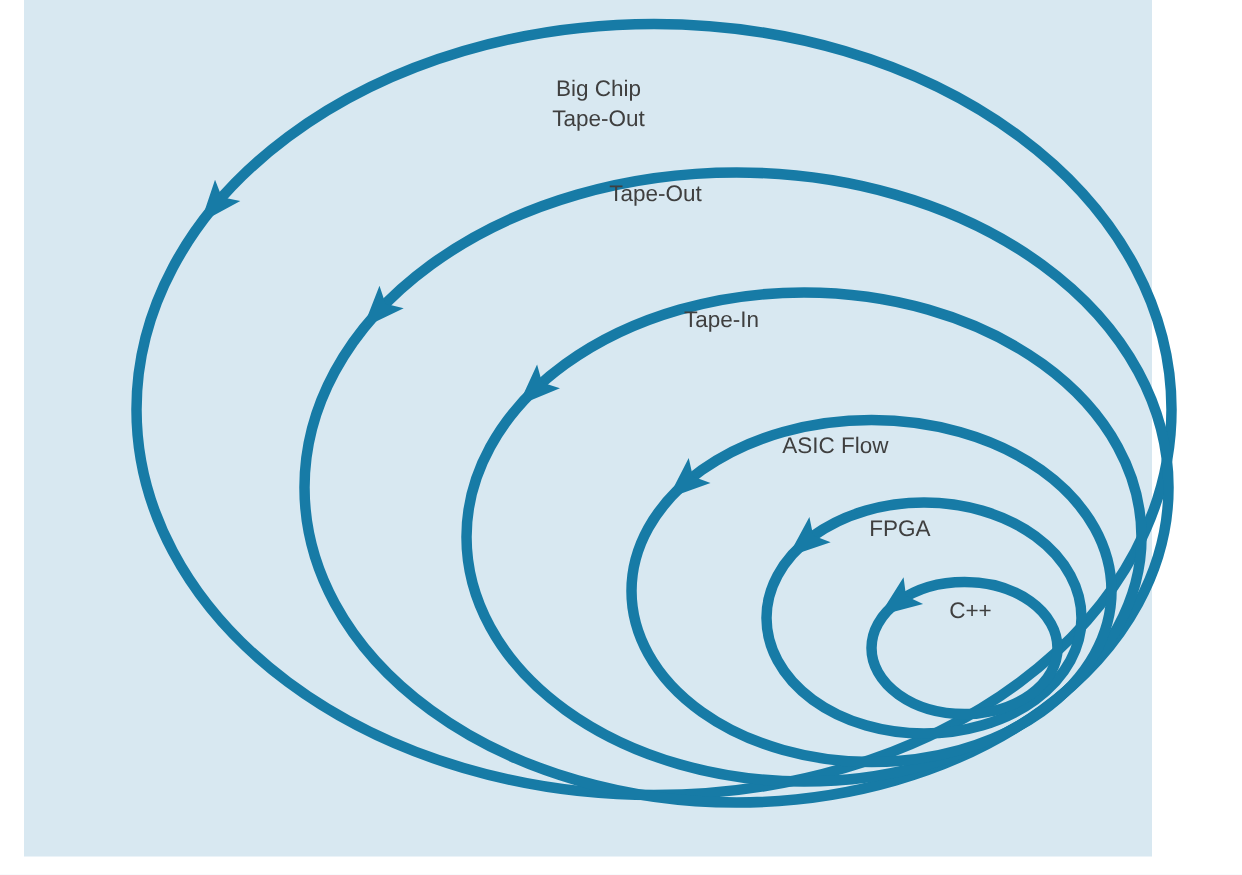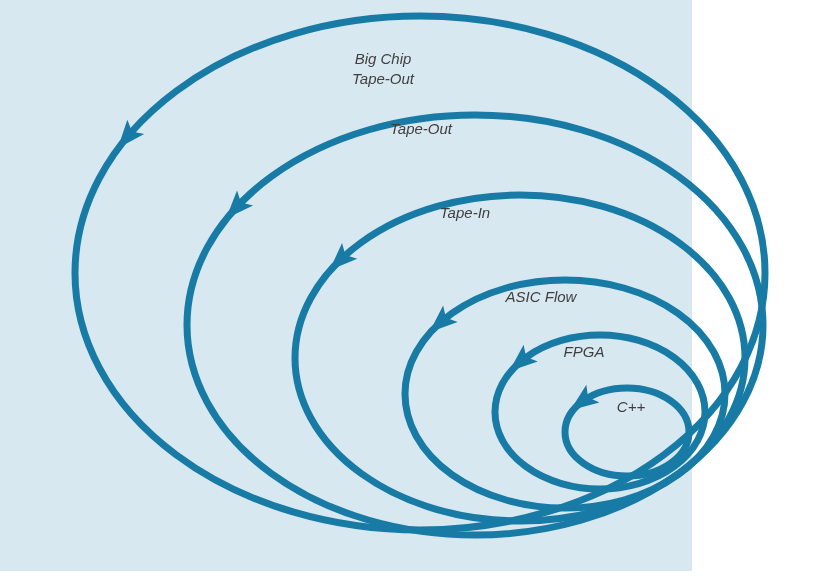--- a/index.html
+++ b/index.html
@@ -12,25 +12,24 @@
     overflow: hidden;
   }
   .page {
     position: relative;
     width: 828px;
     height: 583px;
     background: #ffffff;
   }
   .panel {
     position: absolute;
-    left: 0;
+    left: 16px;
     top: 0;
-    width: 692px;
+    width: 752px;
     height: 571px;
-    font-style: italic;
   }
   svg text {
     font-family: "Liberation Sans", sans-serif;
   }
 </style>
 </head>
 <body>
 
 <div class="page">
   <div class="panel" style="background: rgb(216, 232, 241);">

